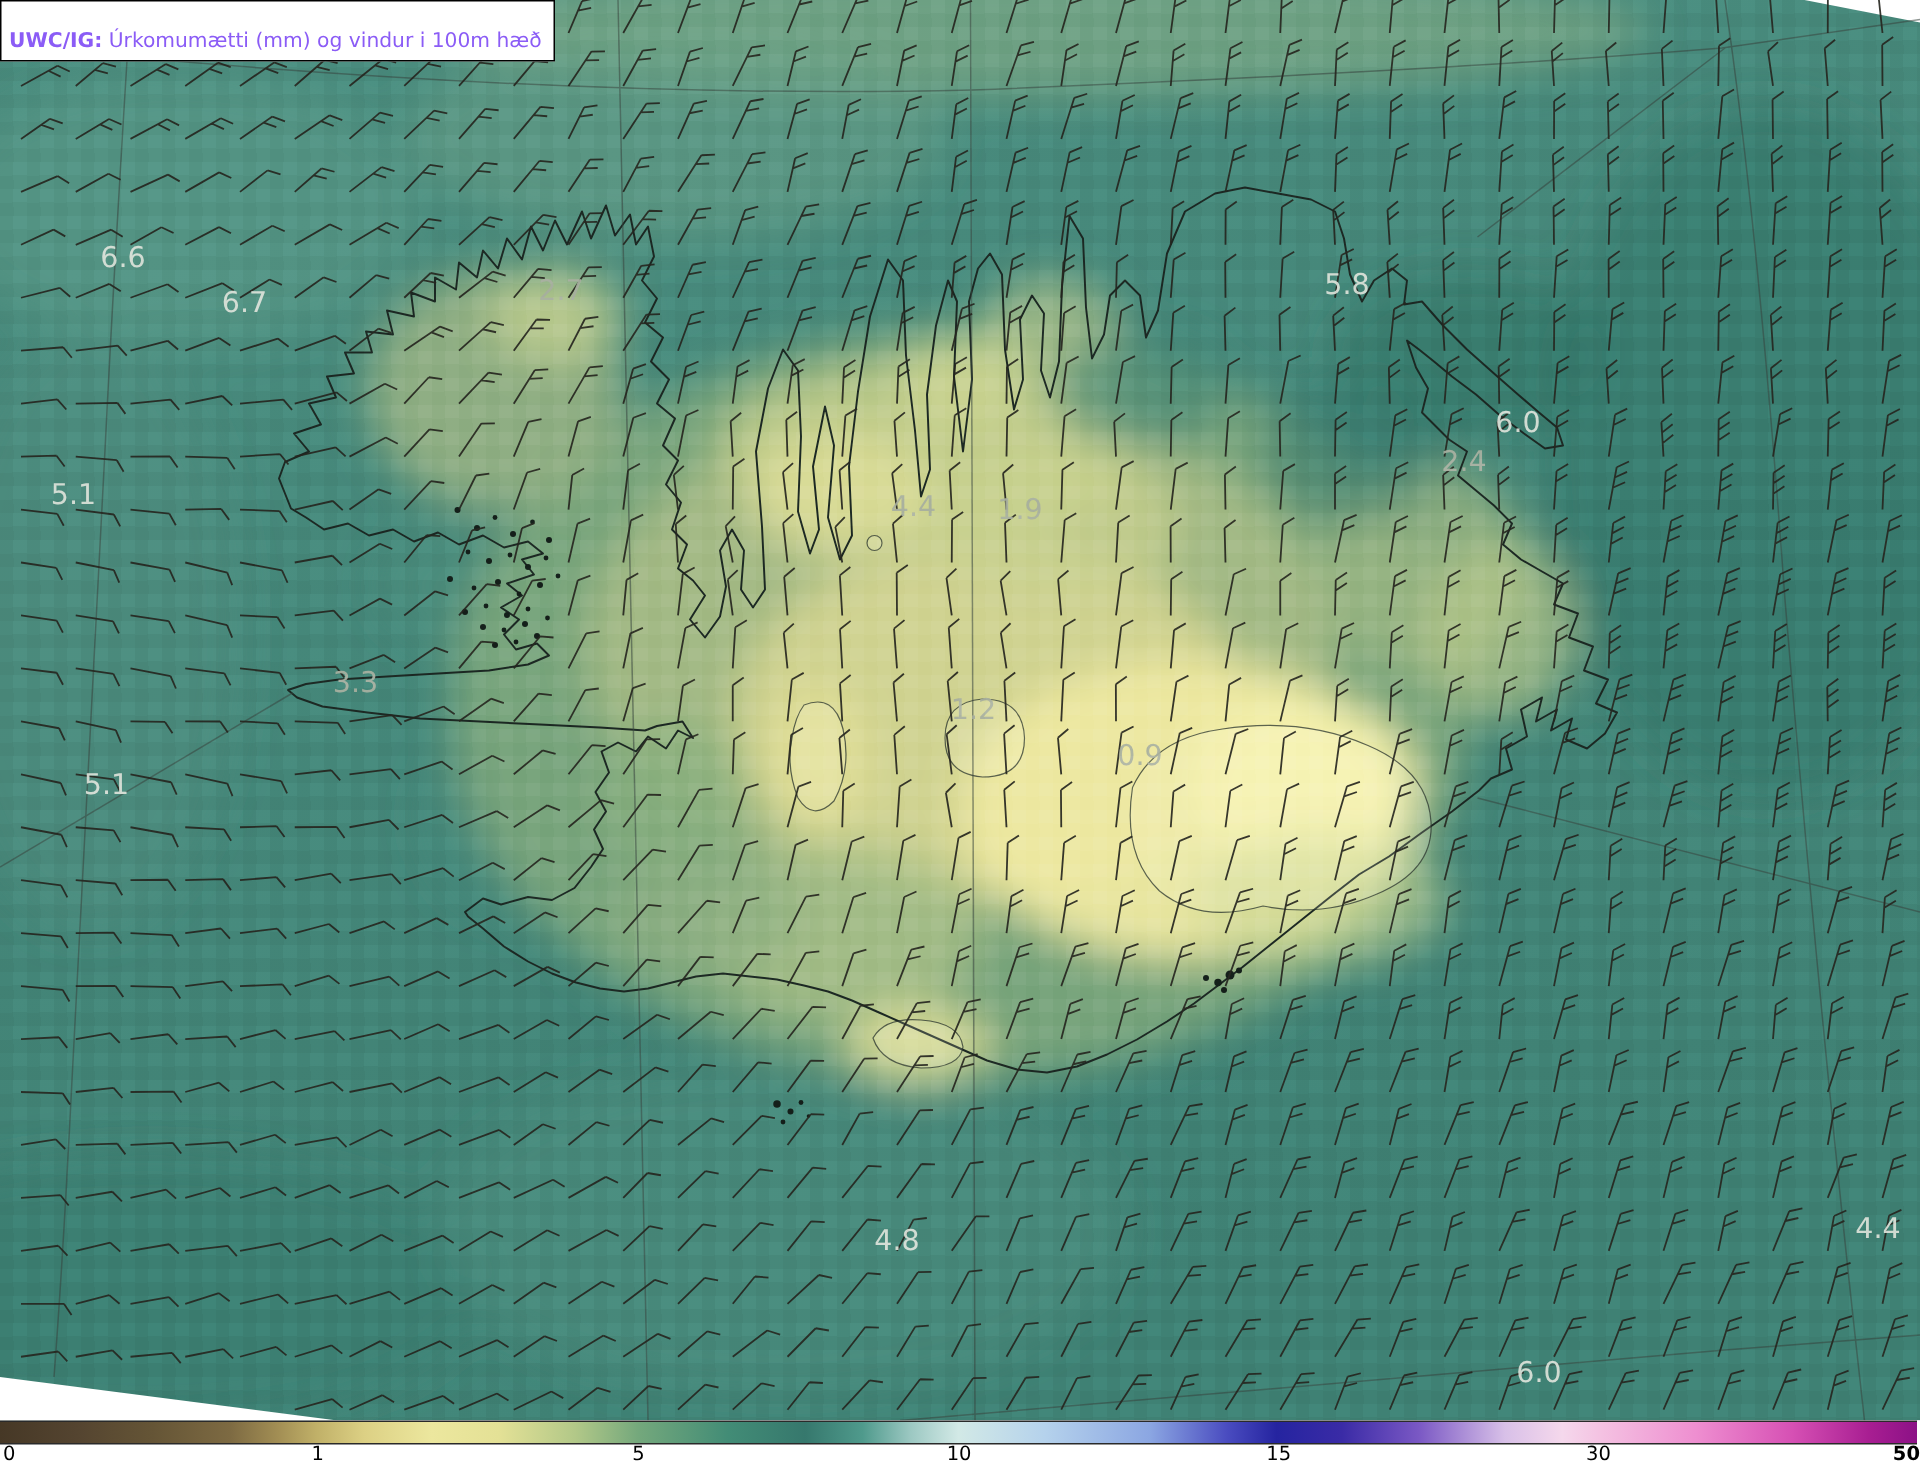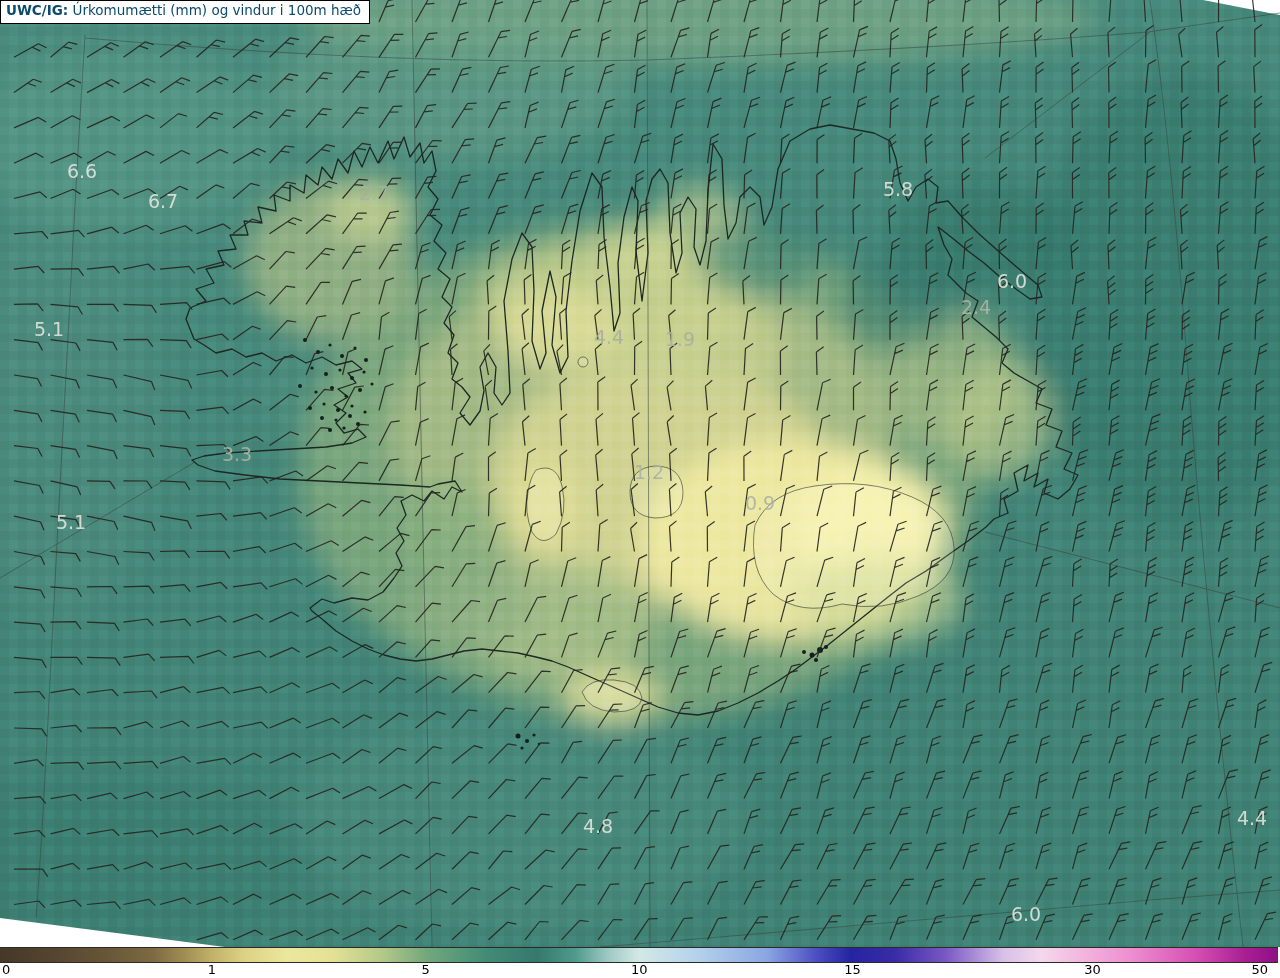--- a/index.html
+++ b/index.html
@@ -3,21 +3,21 @@
 <meta charset="utf-8">
 <style>
   html,body{margin:0;padding:0;background:#ffffff;}
   .stage{position:relative;width:1280px;height:978px;overflow:hidden;background:#ffffff;
          font-family:"DejaVu Sans","Liberation Sans",sans-serif;}
   #map{position:absolute;left:0;top:0;display:block;}
   .pixel-overlay{position:absolute;left:0;top:0;width:1280px;height:947px;pointer-events:none;
      background-image:conic-gradient(rgba(255,255,255,.05) 25%, transparent 0 50%, rgba(0,0,0,.035) 0 75%, transparent 0);
      background-size:18px 18px;mix-blend-mode:overlay;}
   .title-box{position:absolute;left:0;top:0;background:#ffffff;border:1px solid #000;
-     padding:1px 8px 4px 5px;font-size:13.5px;line-height:17px;color:#0c4a6e;white-space:nowrap;z-index:5;}
+     padding:18px 8px 4px 5px;font-size:13.5px;line-height:17px;color:#8b5cf6;white-space:nowrap;z-index:5;}
   .title-box b{font-weight:bold;}
   .colorbar-wrap{position:absolute;left:0;top:947px;width:1280px;height:31px;background:#ffffff;}
   .colorbar{position:absolute;left:0;top:0;width:1278px;height:14px;border:1px solid #2a2a2a;border-left:none;border-right:none;}
   .cb-labels{position:absolute;left:0;top:15px;width:1280px;height:16px;font-size:13px;color:#000;}
   .cb-labels span{position:absolute;top:0;line-height:15px;}
 </style>
 </head>
 <body>
 
 <div class="stage">
@@ -160,18 +160,18 @@
   </div>
 
   <div class="colorbar-wrap">
     <div class="colorbar" id="cbar" style="background: linear-gradient(90deg, rgb(70, 56, 38) 0%, rgb(84, 68, 48) 4%, rgb(101, 85, 54) 8%, rgb(125, 106, 66) 12%, rgb(162, 142, 84) 14.5%, rgb(192, 176, 104) 16.5%, rgb(220, 208, 132) 19%, rgb(236, 231, 158) 22.5%, rgb(228, 225, 150) 26%, rgb(178, 200, 136) 30%, rgb(116, 168, 124) 33.3%, rgb(66, 140, 118) 38%, rgb(54, 120, 109) 42%, rgb(79, 154, 140) 45%, rgb(156, 200, 194) 47.5%, rgb(210, 233, 230) 50%, rgb(181, 210, 236) 54.5%, rgb(139, 166, 226) 60%, rgb(74, 76, 192) 64%, rgb(37, 36, 160) 66.6%, rgb(58, 43, 166) 70%, rgb(122, 88, 196) 74%, rgb(216, 192, 232) 78.5%, rgb(245, 216, 236) 81.5%, rgb(244, 194, 226) 83.5%, rgb(238, 142, 208) 88.5%, rgb(214, 80, 180) 93.5%, rgb(168, 30, 146) 97.5%, rgb(140, 17, 134) 100%);"></div>
     <div class="cb-labels" id="cblabels">
         <span style="left: 2px;">0</span>
         <span style="left: 16.55%; transform: translateX(-50%);">1</span>
         <span style="left: 33.25%; transform: translateX(-50%);">5</span>
         <span style="left: 49.95%; transform: translateX(-50%);">10</span>
         <span style="left: 66.6%; transform: translateX(-50%);">15</span>
-        <span style="left: 83.25%; transform: translateX(-50%); margin-left: 27px;">30</span>
-        <span style="right: 12px;">50</span>
+        <span style="left: 83.25%; transform: translateX(-50%);">30</span>
+        <span style="right: 0; font-weight: bold;">50</span>
       </div>
   </div>
 
 </div>
 
 </body></html>

